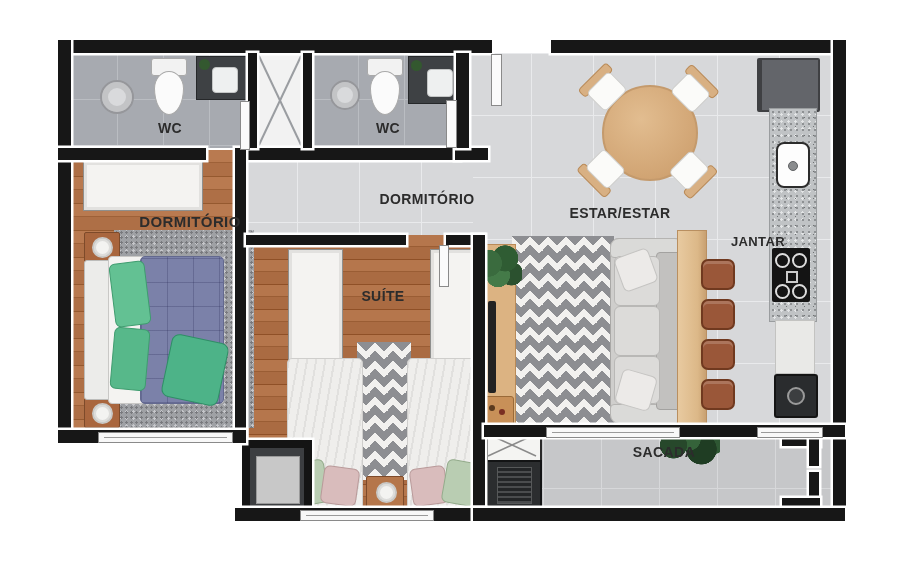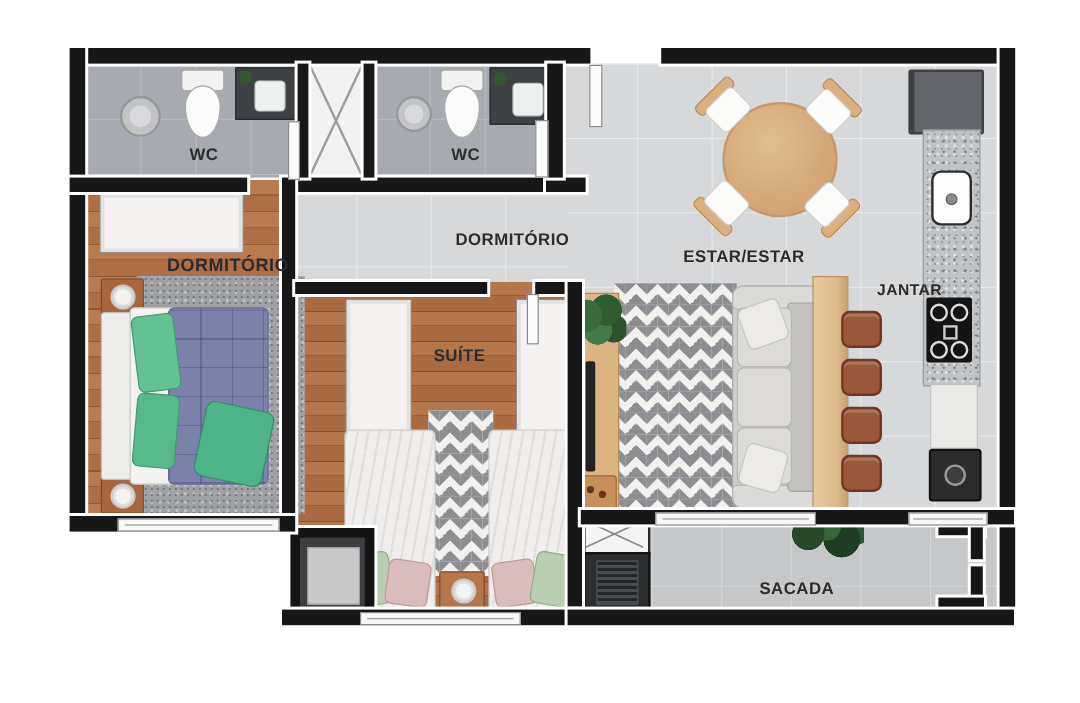--- a/index.html
+++ b/index.html
@@ -259,16 +259,16 @@
   <div class="doorleaf" style="left:446px;top:100px;width:9px;height:46px;"></div>
   <div class="doorleaf" style="left:439px;top:245px;width:8px;height:40px;"></div>
 
   <div class="room-label" style="left:170px;top:128px;">WC</div>
   <div class="room-label" style="left:388px;top:128px;">WC</div>
   <div class="room-label" style="left:190px;top:221px;font-size:15px;">DORMITÓRIO</div>
   <div class="room-label" style="left:427px;top:199px;">DORMITÓRIO</div>
   <div class="room-label" style="left:620px;top:213px;">ESTAR/ESTAR</div>
   <div class="room-label" style="left:383px;top:296px;">SUÍTE</div>
   <div class="room-label" style="left:758px;top:241px;font-size:13px;">JANTAR</div>
-  <div class="room-label" style="left:664px;top:490px;">SACADA</div>
+  <div class="room-label" style="left:664px;top:452px;">SACADA</div>
 
 
 </div>
 
 </body></html>

